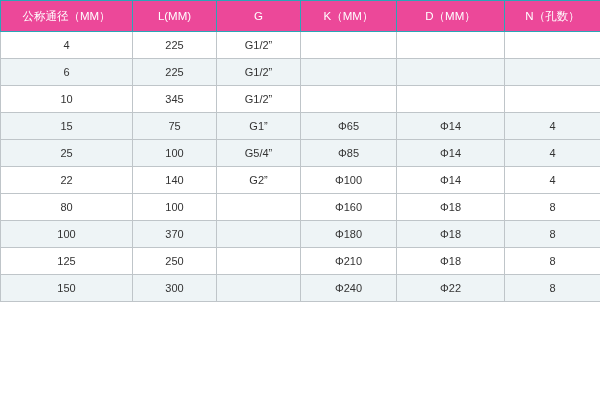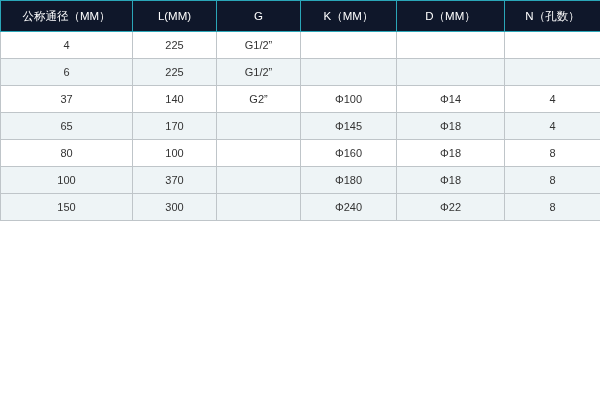--- a/index.html
+++ b/index.html
@@ -24,21 +24,21 @@
     vertical-align: middle;
     font-size: 11px;
     color: #333333;
     height: 26px;
     padding: 0;
     line-height: 26px;
     overflow: hidden;
     white-space: nowrap;
   }
   #spec-table thead th {
-    background: #0f172a;
+    background: #ec4899;
     color: #ffffff;
     font-weight: normal;
     font-size: 11.5px;
     border: 1px solid #2aa6b8;
     height: 30px;
     line-height: 30px;
   }
   #spec-table tbody tr.even td {
     background: #eef4f6;
   }
@@ -85,51 +85,75 @@
     </tr>
     <tr class="even">
       <td>6</td>
       <td>225</td>
       <td>G1/2”</td>
       <td></td>
       <td></td>
       <td></td>
     </tr>
     <tr class="odd">
-      <td>37</td>
+      <td>10</td>
+      <td>345</td>
+      <td>G1/2”</td>
+      <td></td>
+      <td></td>
+      <td></td>
+    </tr>
+    <tr class="even">
+      <td>15</td>
+      <td>75</td>
+      <td>G1”</td>
+      <td>Φ65</td>
+      <td>Φ14</td>
+      <td>4</td>
+    </tr>
+    <tr class="even">
+      <td>25</td>
+      <td>100</td>
+      <td>G5/4”</td>
+      <td>Φ85</td>
+      <td>Φ14</td>
+      <td>4</td>
+    </tr>
+    <tr class="odd">
+      <td>22</td>
       <td>140</td>
       <td>G2”</td>
       <td>Φ100</td>
       <td>Φ14</td>
-      <td>4</td>
-    </tr>
-    <tr class="even">
-      <td>65</td>
-      <td>170</td>
-      <td></td>
-      <td>Φ145</td>
-      <td>Φ18</td>
       <td>4</td>
     </tr>
     <tr class="odd">
       <td>80</td>
       <td>100</td>
       <td></td>
       <td>Φ160</td>
       <td>Φ18</td>
       <td>8</td>
     </tr>
     <tr class="even">
       <td>100</td>
       <td>370</td>
       <td></td>
       <td>Φ180</td>
       <td>Φ18</td>
       <td>8</td>
     </tr>
+    <tr class="odd">
+      <td>125</td>
+      <td>250</td>
+      <td></td>
+      <td>Φ210</td>
+      <td>Φ18</td>
+      <td>8</td>
+    </tr>
     <tr class="even">
       <td>150</td>
       <td>300</td>
       <td></td>
       <td>Φ240</td>
       <td>Φ22</td>
       <td>8</td>
     </tr>
 
   </tbody>

